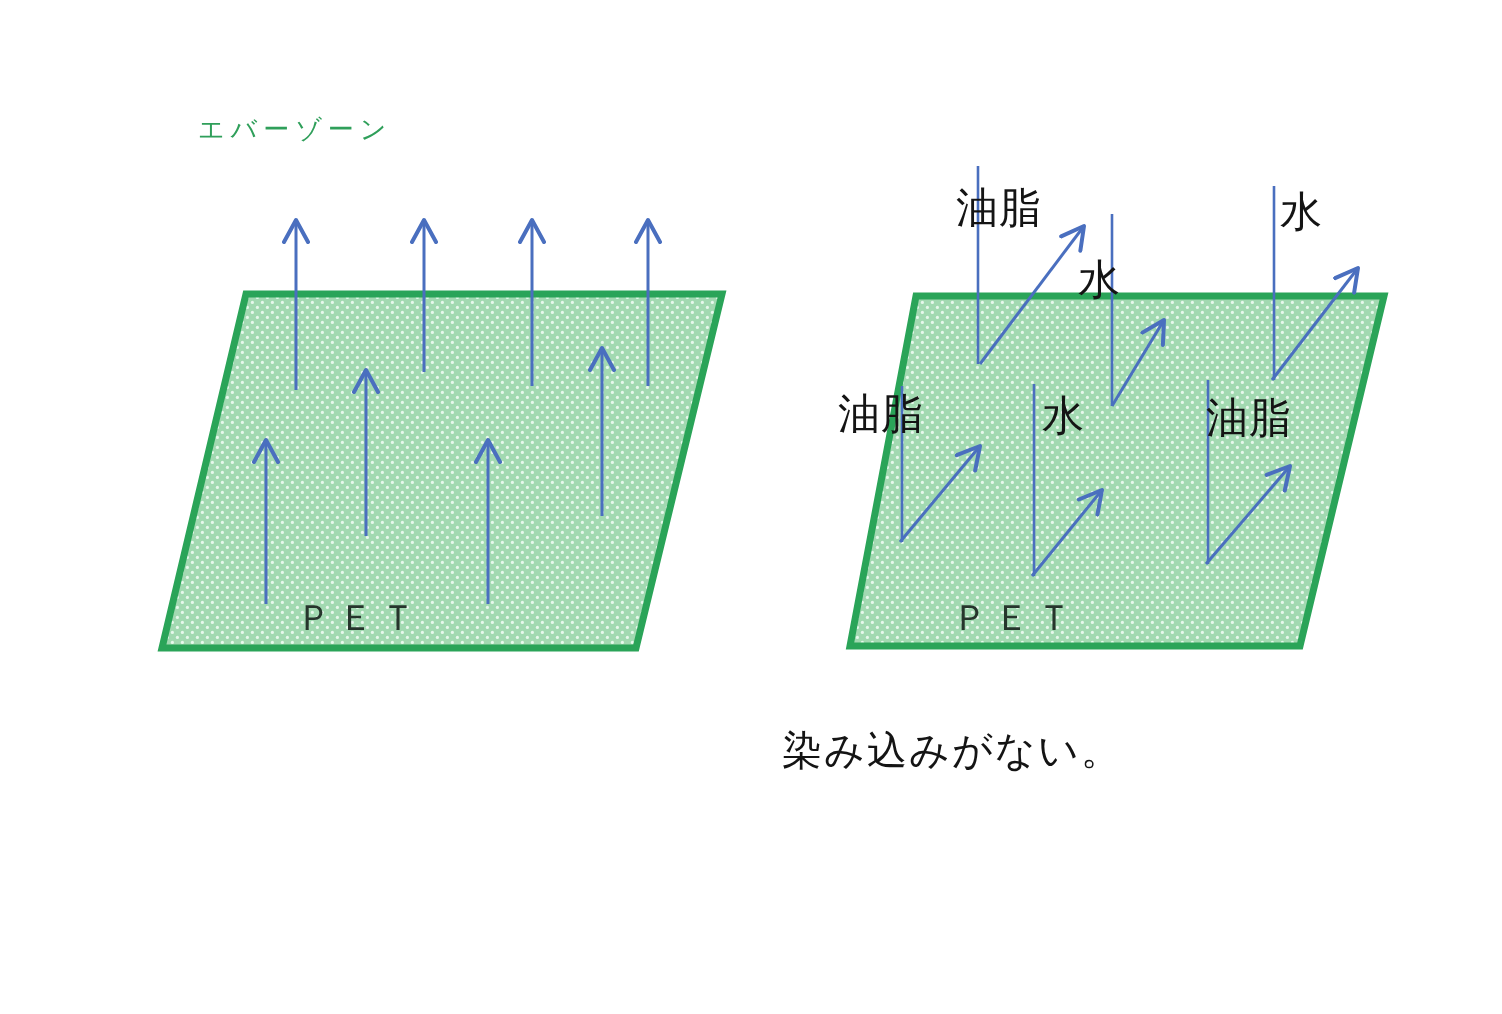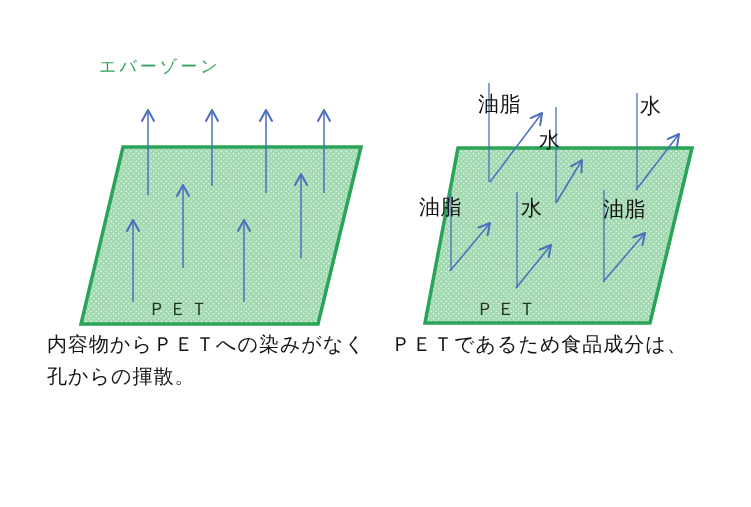--- a/index.html
+++ b/index.html
@@ -12,21 +12,21 @@
     color:#141414;
   }
   .canvas svg{position:absolute;left:0;top:0;}
   .txt{
     position:absolute;
     line-height:1;
     white-space:nowrap;
     letter-spacing:0.5px;
   }
   .title{
-    font-size:17px;
+    font-size:13px;
     letter-spacing:3px;
     color:#2f9f5a;
   }
   .caption{
     font-size:20px;
     letter-spacing:1px;
     color:#141414;
   }
   .molecule{
     font-size:21px;
@@ -97,24 +97,22 @@
         <line x1="603" y1="282" x2="645" y2="233" stroke-width="1.5" marker-end="url(#chev)"></line>
       </g>
     </g>
   </svg>
 
   <span class="txt title" style="left:99px;top:58px;">エバーゾーン</span>
 
   <span class="txt surface-label" style="left:112px;top:300px;">ＰＥＴ</span>
   <span class="txt surface-label" style="left:440px;top:300px;">ＰＥＴ</span>
 
-  <span class="txt caption" style="left:47px;top:334px;">内容物からＰＥＴへの染みがなく</span>
-  <span class="txt caption" style="left:47px;top:366px;">孔からの揮散。</span>
 
-  <span class="txt caption" style="left:391px;top:334px;">ＰＥＴであるため食品成分は、</span>
+  <span class="txt caption" style="left:391px;top:366px;">染み込みがない。</span>
 
   <span class="txt molecule" style="left:478px;top:94px;">油脂</span>
   <span class="txt molecule" style="left:539px;top:130px;">水</span>
   <span class="txt molecule" style="left:640px;top:96px;">水</span>
   <span class="txt molecule" style="left:419px;top:197px;">油脂</span>
   <span class="txt molecule" style="left:521px;top:198px;">水</span>
   <span class="txt molecule" style="left:603px;top:199px;">油脂</span>
 
 </div>
 

